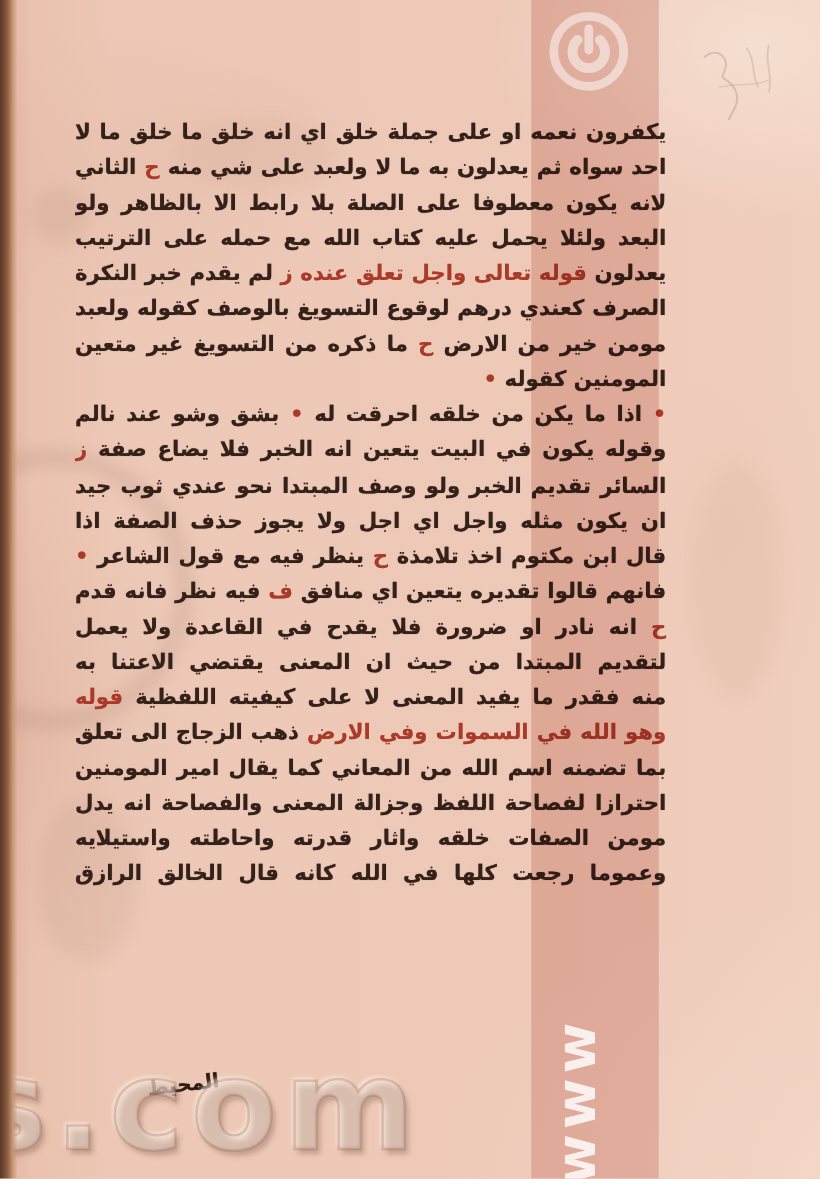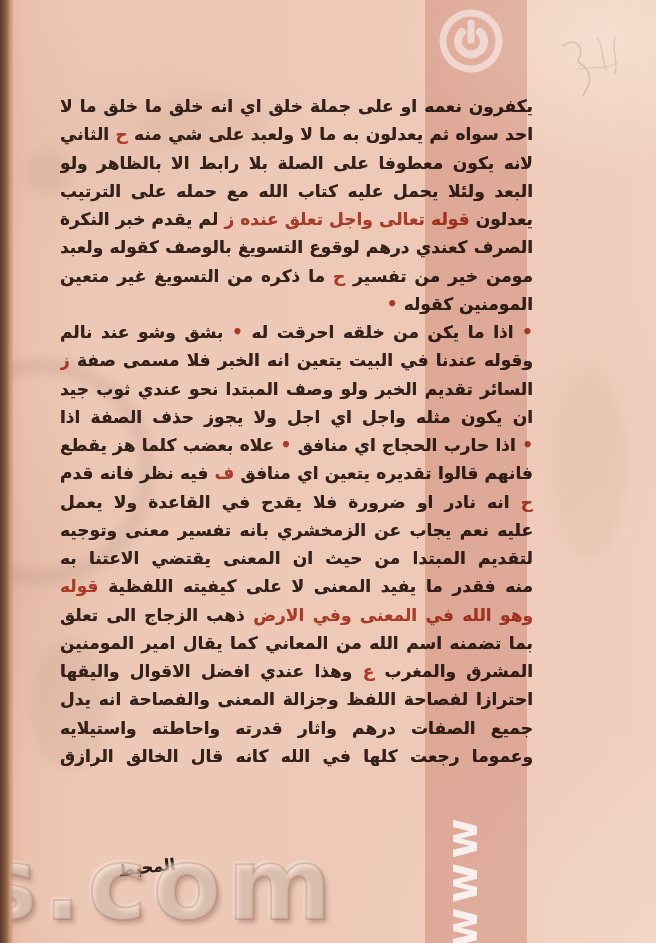--- a/index.html
+++ b/index.html
@@ -96,37 +96,35 @@
     <path d="M30 52 C44 48,58 52,70 46" fill="none" stroke="rgba(115,95,90,0.30)" stroke-width="1.2"></path>
   </svg>
 
   <div class="text-block">
       <div class="line"><span>يكفرون نعمه او على جملة خلق اي انه خلق ما خلق ما لا يقدر عليه</span></div>
       <div class="line"><span>احد سواه ثم يعدلون به ما لا ولعبد على شي منه </span><span class="red">ح</span><span> الثاني لا يصح</span></div>
       <div class="line"><span>لانه يكون معطوفا على الصلة بلا رابط الا بالظاهر ولو في غاية</span></div>
       <div class="line"><span>البعد ولئلا يحمل عليه كتاب الله مع حمله على الترتيب المتسع</span></div>
       <div class="line"><span>يعدلون </span><span class="red">قوله تعالى واجل تعلق عنده ز</span><span> لم يقدم خبر النكرة</span></div>
       <div class="line"><span>الصرف كعندي درهم لوقوع التسويغ بالوصف كقوله ولعبد</span></div>
-      <div class="line"><span>مومن خير من تفسير </span><span class="red">ح</span><span> ما ذكره من التسويغ غير متعين لاحتماله</span></div>
+      <div class="line"><span>مومن خير من الارض </span><span class="red">ح</span><span> ما ذكره من التسويغ غير متعين لاحتماله</span></div>
       <div class="line short"><span>المومنين كقوله </span><span class="red">•</span></div>
       <div class="line"><span class="red">•</span><span> اذا ما يكن من خلقه احرقت له </span><span class="red">•</span><span> بشق وشو عند نالم يحول </span></div>
-      <div class="line"><span>وقوله عندنا في البيت يتعين انه الخبر فلا مسمى صفة </span><span class="red">ز</span></div>
+      <div class="line"><span>وقوله يكون في البيت يتعين انه الخبر فلا يضاع صفة </span><span class="red">ز</span></div>
       <div class="line"><span>السائر تقديم الخبر ولو وصف المبتدا نحو عندي ثوب جيد ولي</span></div>
       <div class="line"><span>ان يكون مثله واجل اي اجل ولا يجوز حذف الصفة اذا كانت ابا</span></div>
-      <div class="line"><span class="red">•</span><span> اذا حارب الحجاج اي منافق </span><span class="red">•</span><span> علاه بعضب كلما هز يقطع </span></div>
+      <div class="line"><span>قال ابن مكتوم اخذ تلامذة </span><span class="red">ح</span><span> ينظر فيه مع قول الشاعر </span><span class="red">•</span></div>
       <div class="line"><span>فانهم قالوا تقديره يتعين اي منافق </span><span class="red">ف</span><span> فيه نظر فانه قدم</span></div>
       <div class="line"><span class="red">ح</span><span> انه نادر او ضرورة فلا يقدح في القاعدة ولا يعمل الكتاب</span></div>
-      <div class="line"><span>عليه نعم يجاب عن الزمخشري بانه تفسير معنى وتوجيه</span></div>
       <div class="line"><span>لتقديم المبتدا من حيث ان المعنى يقتضي الاعتنا به والتعجيب</span></div>
       <div class="line"><span>منه فقدر ما يفيد المعنى لا على كيفيته اللفظية </span><span class="red">قوله تعالى</span></div>
-      <div class="line"><span class="red">وهو الله في المعنى وفي الارض</span><span> ذهب الزجاج الى تعلق المجرور</span></div>
+      <div class="line"><span class="red">وهو الله في السموات وفي الارض</span><span> ذهب الزجاج الى تعلق المجرور</span></div>
       <div class="line"><span>بما تضمنه اسم الله من المعاني كما يقال امير المومنين الخليفة في</span></div>
-      <div class="line"><span>المشرق والمغرب </span><span class="red">ع</span><span> وهذا عندي افضل الاقوال واليقها</span></div>
       <div class="line"><span>احترازا لفصاحة اللفظ وجزالة المعنى والفصاحة انه يدل على</span></div>
-      <div class="line"><span>جميع الصفات درهم واثار قدرته واحاطته واستيلايه</span></div>
+      <div class="line"><span>مومن الصفات خلقه واثار قدرته واحاطته واستيلايه</span></div>
       <div class="line"><span>وعموما رجعت كلها في الله كانه قال الخالق الرازق المحيي</span></div>
     </div>
 
   <div class="catchword">المحيط</div>
 
   <div class="wm-site">s.com</div>
 
   <div class="wm-band"></div>
 
   <svg class="wm-logo" viewBox="0 0 66 66">

